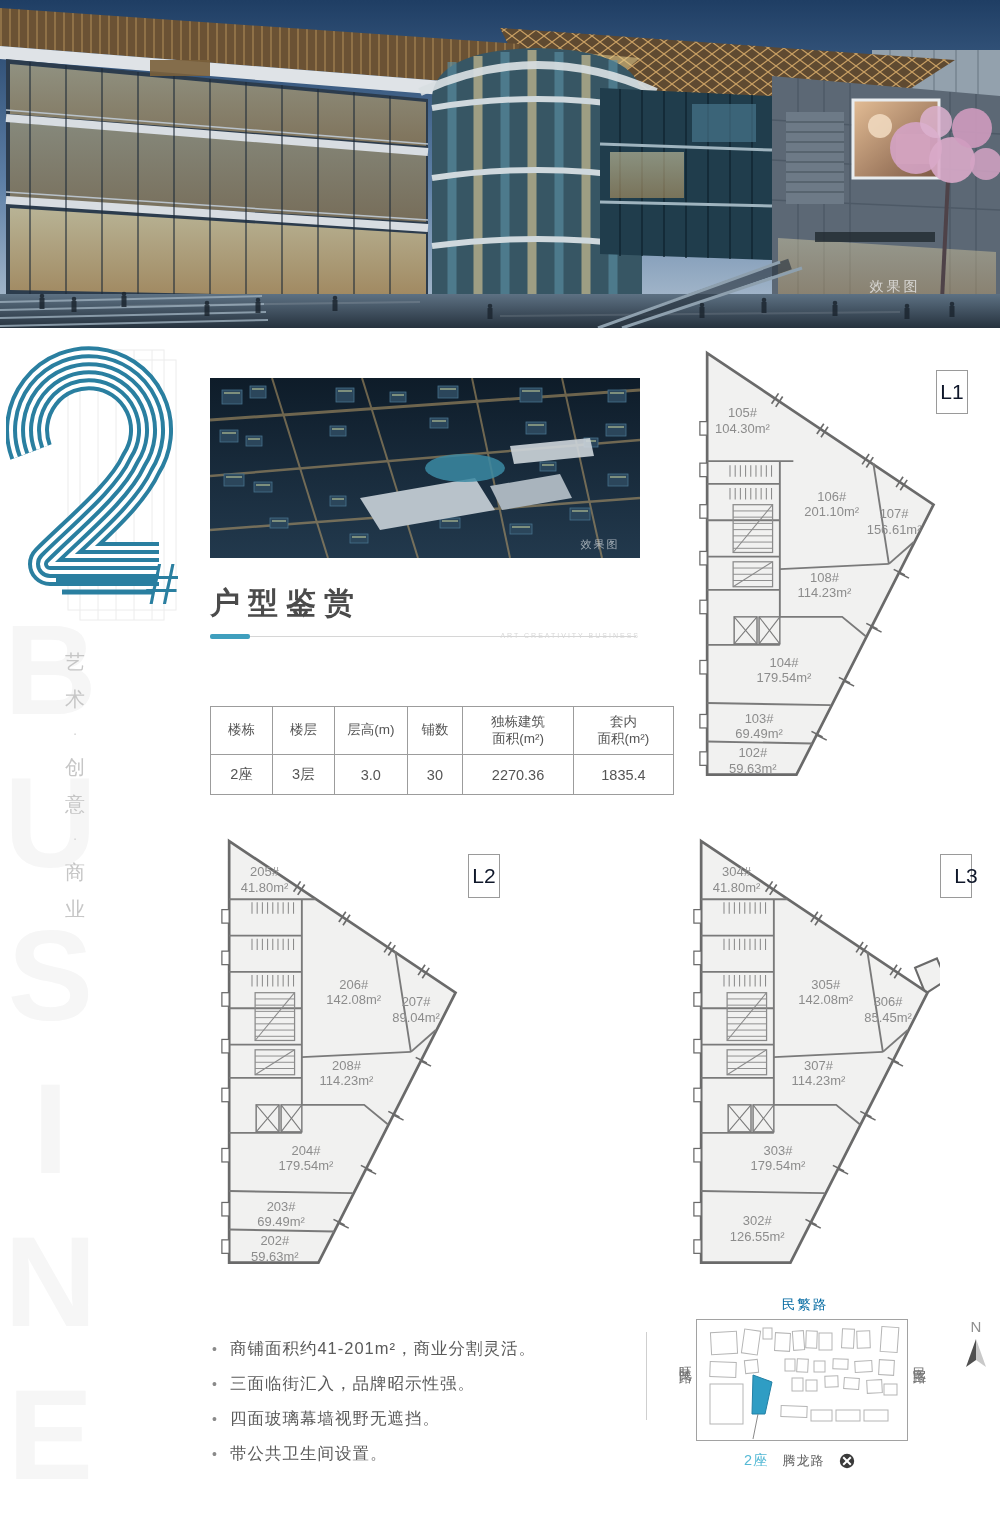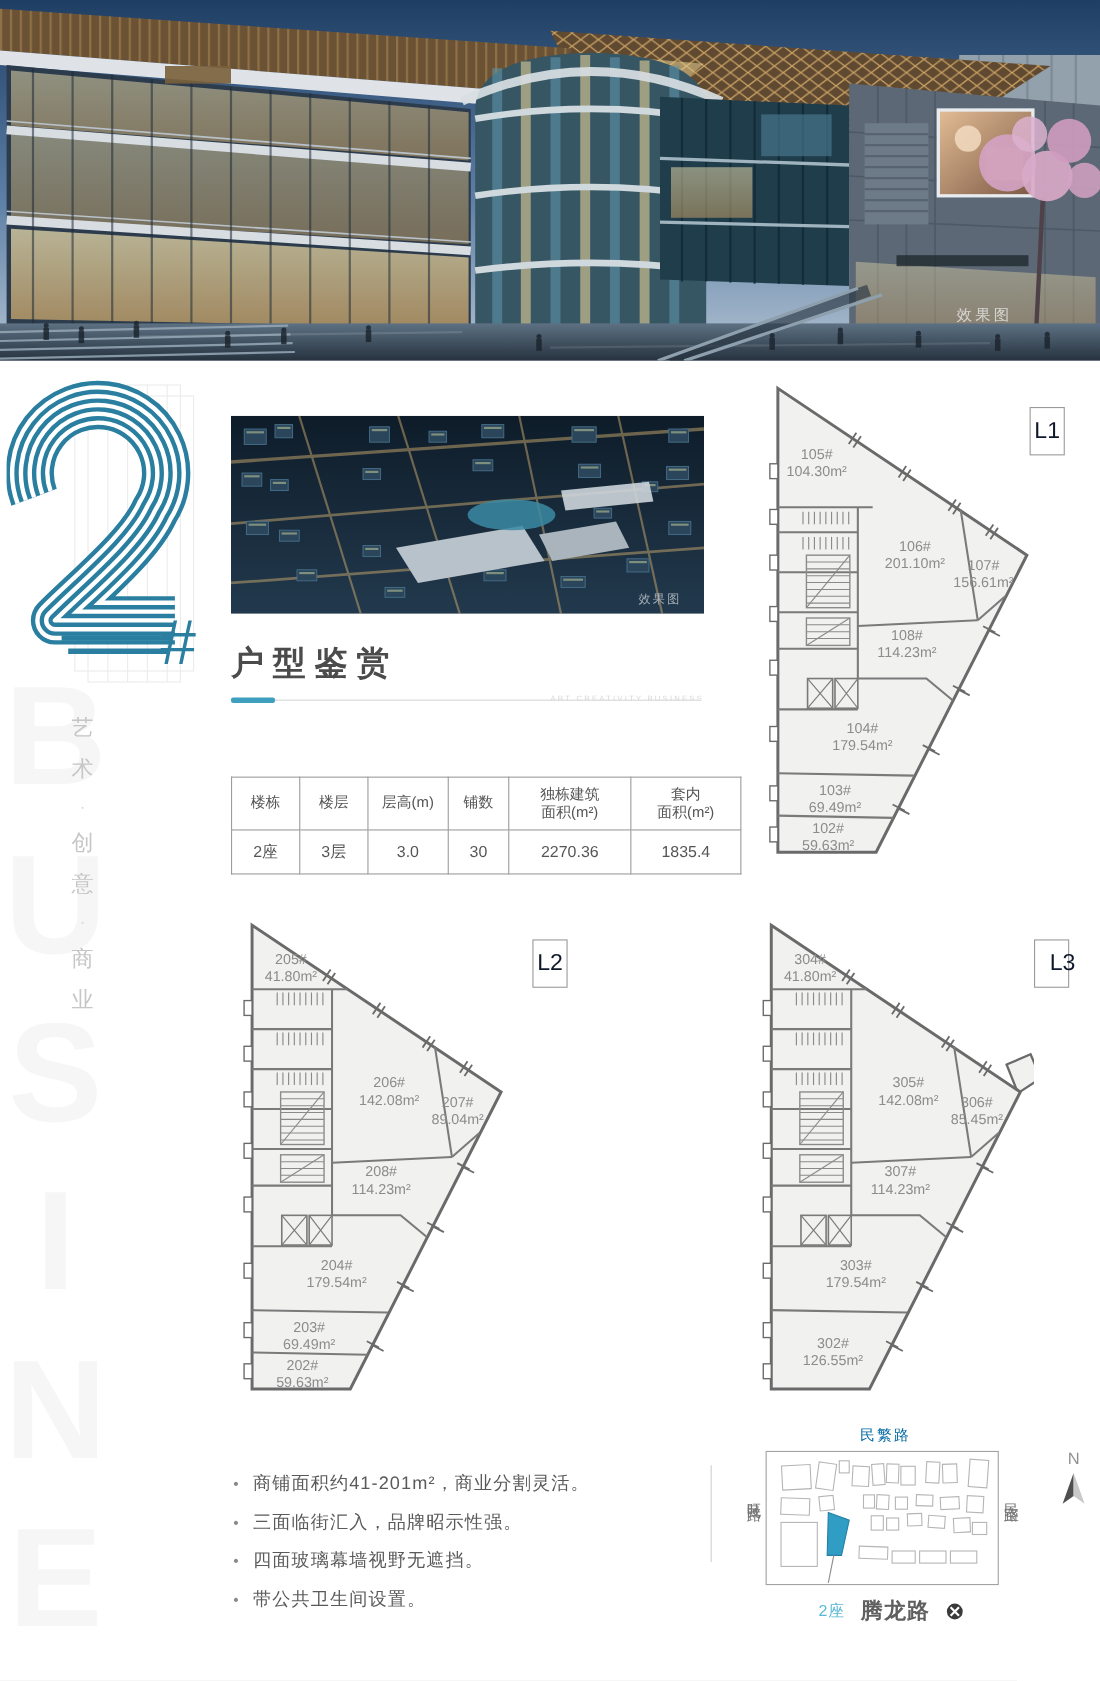--- a/index.html
+++ b/index.html
@@ -42,21 +42,21 @@
   .features li .b{color:#8a8a8a;margin-right:12px;font-size:14px;line-height:22px;}
   .vrule{position:absolute;left:646px;top:1332px;width:1px;height:88px;background:#cfcfcf;z-index:2;}
   
   .mapblock{position:absolute;left:694px;top:1296px;width:222px;z-index:2;}
   .map-road-top{text-align:center;font-size:13.5px;color:#0369a1;letter-spacing:2px;margin-bottom:5px;}
   .mapbox{position:relative;width:212px;height:122px;border:1px solid #a2a2a2;margin-left:2px;background:#fff;}
   .map-road-left{position:absolute;left:-21px;top:36px;writing-mode:vertical-rl;text-orientation:upright;font-size:13.5px;color:#757575;letter-spacing:2px;}
   .map-road-right{position:absolute;right:-21px;top:36px;writing-mode:vertical-rl;text-orientation:upright;font-size:13.5px;color:#757575;letter-spacing:2px;}
   .map-bottom{display:flex;align-items:center;gap:14px;margin:10px 0 0 50px;}
   .map-bottom .marker{font-size:14.5px;color:#55b9d5;letter-spacing:1px;}
-  .map-bottom .road{font-size:20px;color:#5f5f5f;letter-spacing:1px;font-weight:bold;}
+  .map-bottom .road{font-size:13px;color:#5f5f5f;letter-spacing:1px;}
   .compass{position:absolute;left:958px;top:1318px;width:36px;text-align:center;z-index:2;}
   .compass .n{font-size:15px;color:#8f8f8f;margin-bottom:1px;}
 </style>
 </head>
 <body>
 
 <div class="page">
 
   <div class="bg-watermark">BUSINESS</div>
 
@@ -622,21 +622,21 @@
         <text x="143" y="224" text-anchor="middle" font-size="12.5" fill="#8c8c8c">208#</text>
         <text x="143" y="239" text-anchor="middle" font-size="12.5" fill="#8c8c8c">114.23m²</text>
         <text x="104" y="306" text-anchor="middle" font-size="12.5" fill="#8c8c8c">204#</text>
         <text x="104" y="321" text-anchor="middle" font-size="12.5" fill="#8c8c8c">179.54m²</text>
         <text x="80" y="360" text-anchor="middle" font-size="12.5" fill="#8c8c8c">203#</text>
         <text x="80" y="375" text-anchor="middle" font-size="12.5" fill="#8c8c8c">69.49m²</text>
         <text x="74" y="393" text-anchor="middle" font-size="12.5" fill="#8c8c8c">202#</text>
         <text x="74" y="408" text-anchor="middle" font-size="12.5" fill="#8c8c8c">59.63m²</text>
       </svg>
     </div>
-  <div class="badge" style="left:484px;top:854px;">
+  <div class="badge" style="left:468px;top:854px;">
       <span>L2</span>
     </div>
 
   <div class="plan" id="plan2" style="left:670px;top:836px;">
       <svg width="270" height="438" viewBox="0 0 260 420">
         <polygon points="236,126 257,117 266,138 246,151" fill="#f1f1f0" stroke="#6a6a6a" stroke-width="2"></polygon>
         <polygon points="30,4 248,150 116,410 30,410" fill="#f1f1f0" stroke="#6a6a6a" stroke-width="2.6" stroke-linejoin="miter"></polygon>
         <polyline points="30,60 113,60" fill="none" stroke="#7a7a7a" stroke-width="1.8"></polyline>
         <polyline points="100,60 100,258" fill="none" stroke="#7a7a7a" stroke-width="1.8"></polyline>
         <polyline points="30,95 100,95" fill="none" stroke="#7a7a7a" stroke-width="1.8"></polyline>

